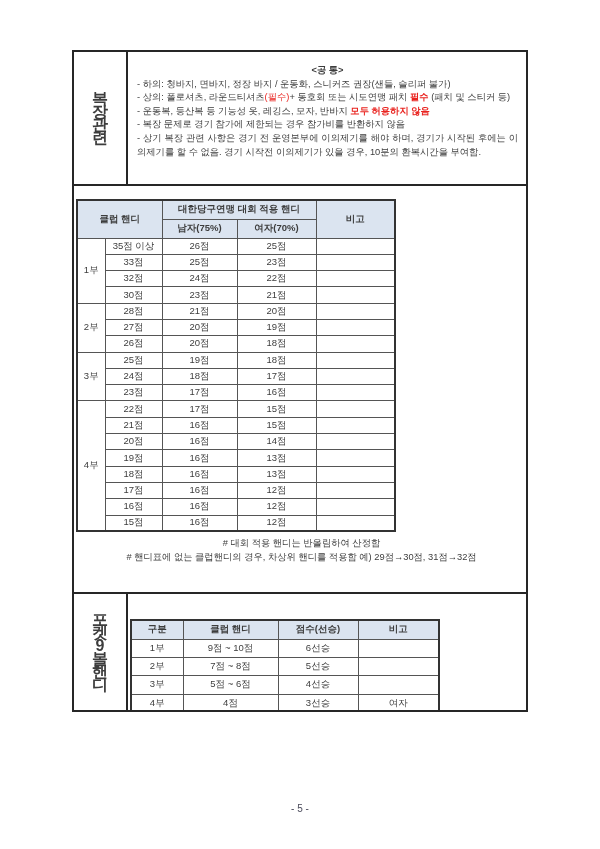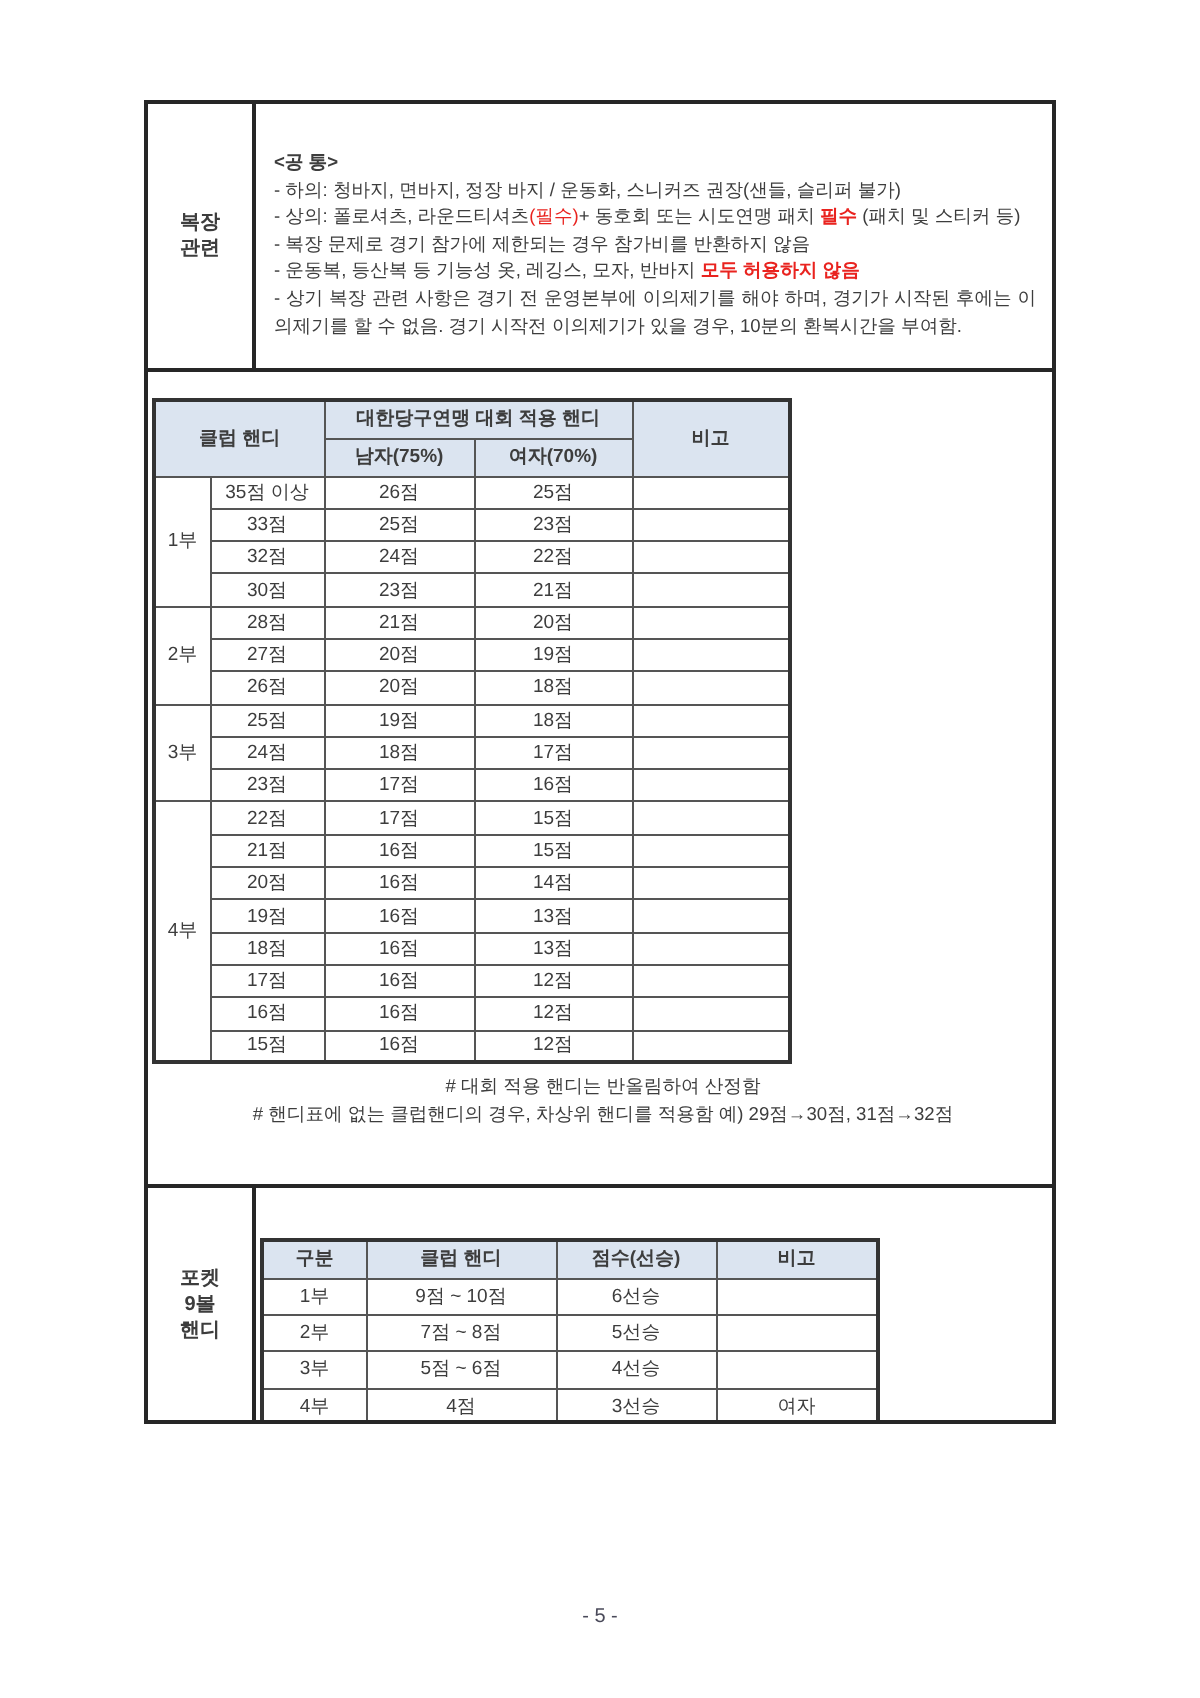--- a/index.html
+++ b/index.html
@@ -29,37 +29,37 @@
   .outer-row:last-child { border-bottom: none; }
   .row-label {
     width: 54px;
     flex: 0 0 54px;
     border-right: 2px solid #262626;
     display: flex;
     align-items: center;
     justify-content: center;
     text-align: center;
     font-weight: bold;
-    font-size: 10px;
+    font-size: 16px;
     line-height: 13px;
     color: var(--text, #3d3d3d);
     padding: 16px;
   }
   .row-content { flex: 1 1 auto; overflow: hidden; }
 
   
   .row-dress { height: 134px; }
   .dress-content { padding: 12px 8px 0 9px; }
   .body-line, .heading-line {
     font-size: 9.3px;
     line-height: 13.6px;
     text-align: justify;
     color: var(--text, #3d3d3d);
   }
-  .heading-line { font-weight: bold; text-align: left; margin-top: 11px; }
+  .heading-line { font-weight: bold; text-align: center; }
   .red  { color: var(--red, #e9231f); }
   .bold { font-weight: bold; }
 
   
   .row-carom { height: 408px; }
   table { border-collapse: collapse; table-layout: fixed; }
   th, td {
     border: 1px solid #555555;
     text-align: center;
     vertical-align: middle;
@@ -108,22 +108,22 @@
 
   <div class="outer">
 
     <div class="outer-row row-dress">
       <div class="row-label">복장 관련</div>
       <div class="row-content dress-content">
         <div class="heading-line">&lt;공 통&gt;</div>
         <div>
             <div class="body-line"><span>- 하의: 청바지, 면바지, 정장 바지 / 운동화, 스니커즈 권장(샌들, 슬리퍼 불가)</span></div>
             <div class="body-line"><span>- 상의: 폴로셔츠, 라운드티셔츠</span><span class="red">(필수)</span><span>+ 동호회 또는 시도연맹 패치 </span><span class="red bold">필수</span><span> (패치 및 스티커 등)</span></div>
+            <div class="body-line"><span>- 운동복, 등산복 등 기능성 옷, 레깅스, 모자, 반바지 </span><span class="red bold">모두 허용하지 않음</span></div>
             <div class="body-line"><span>- 복장 문제로 경기 참가에 제한되는 경우 참가비를 반환하지 않음</span></div>
-            <div class="body-line"><span>- 운동복, 등산복 등 기능성 옷, 레깅스, 모자, 반바지 </span><span class="red bold">모두 허용하지 않음</span></div>
             <div class="body-line"><span>- 상기 복장 관련 사항은 경기 전 운영본부에 이의제기를 해야 하며, 경기가 시작된 후에는 이의제기를 할 수 없음. 경기 시작전 이의제기가 있을 경우, 10분의 환복시간을 부여함.</span></div>
           </div>
       </div>
     </div>
 
     <div class="outer-row row-carom">
       <div class="row-content">
         <table class="data-table carom-table">
           <colgroup>
             <col style="width:28px">

